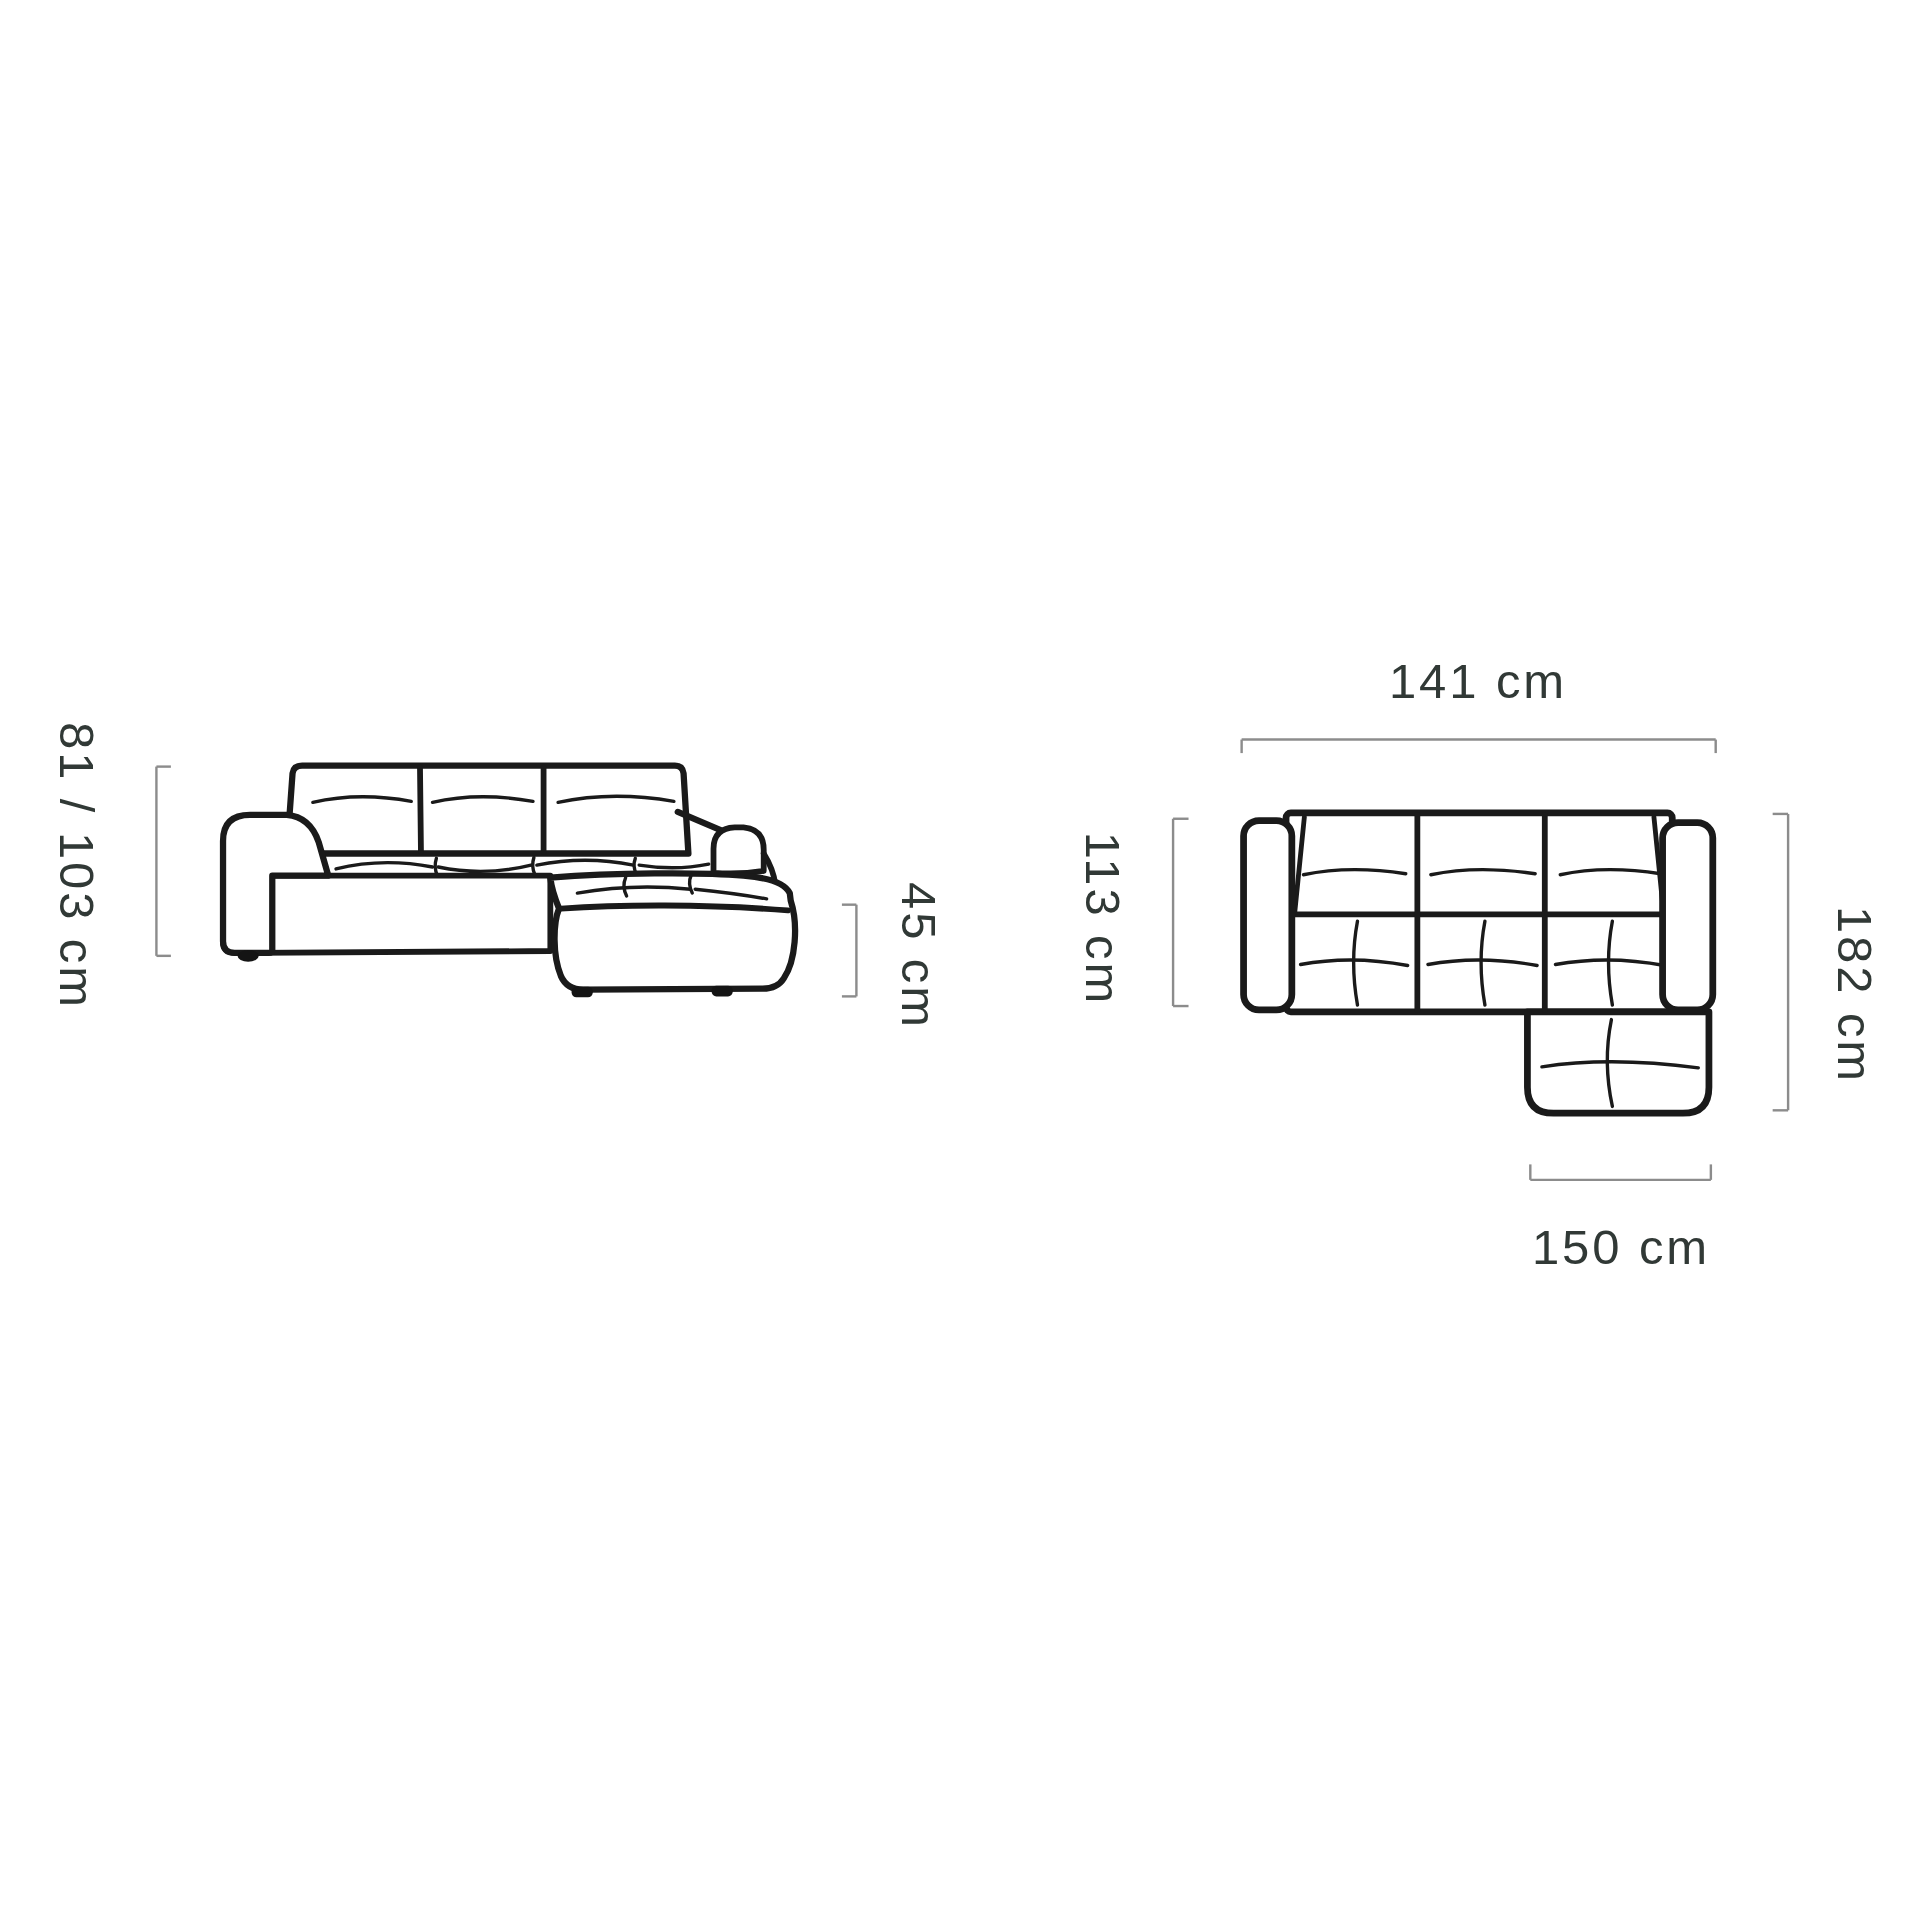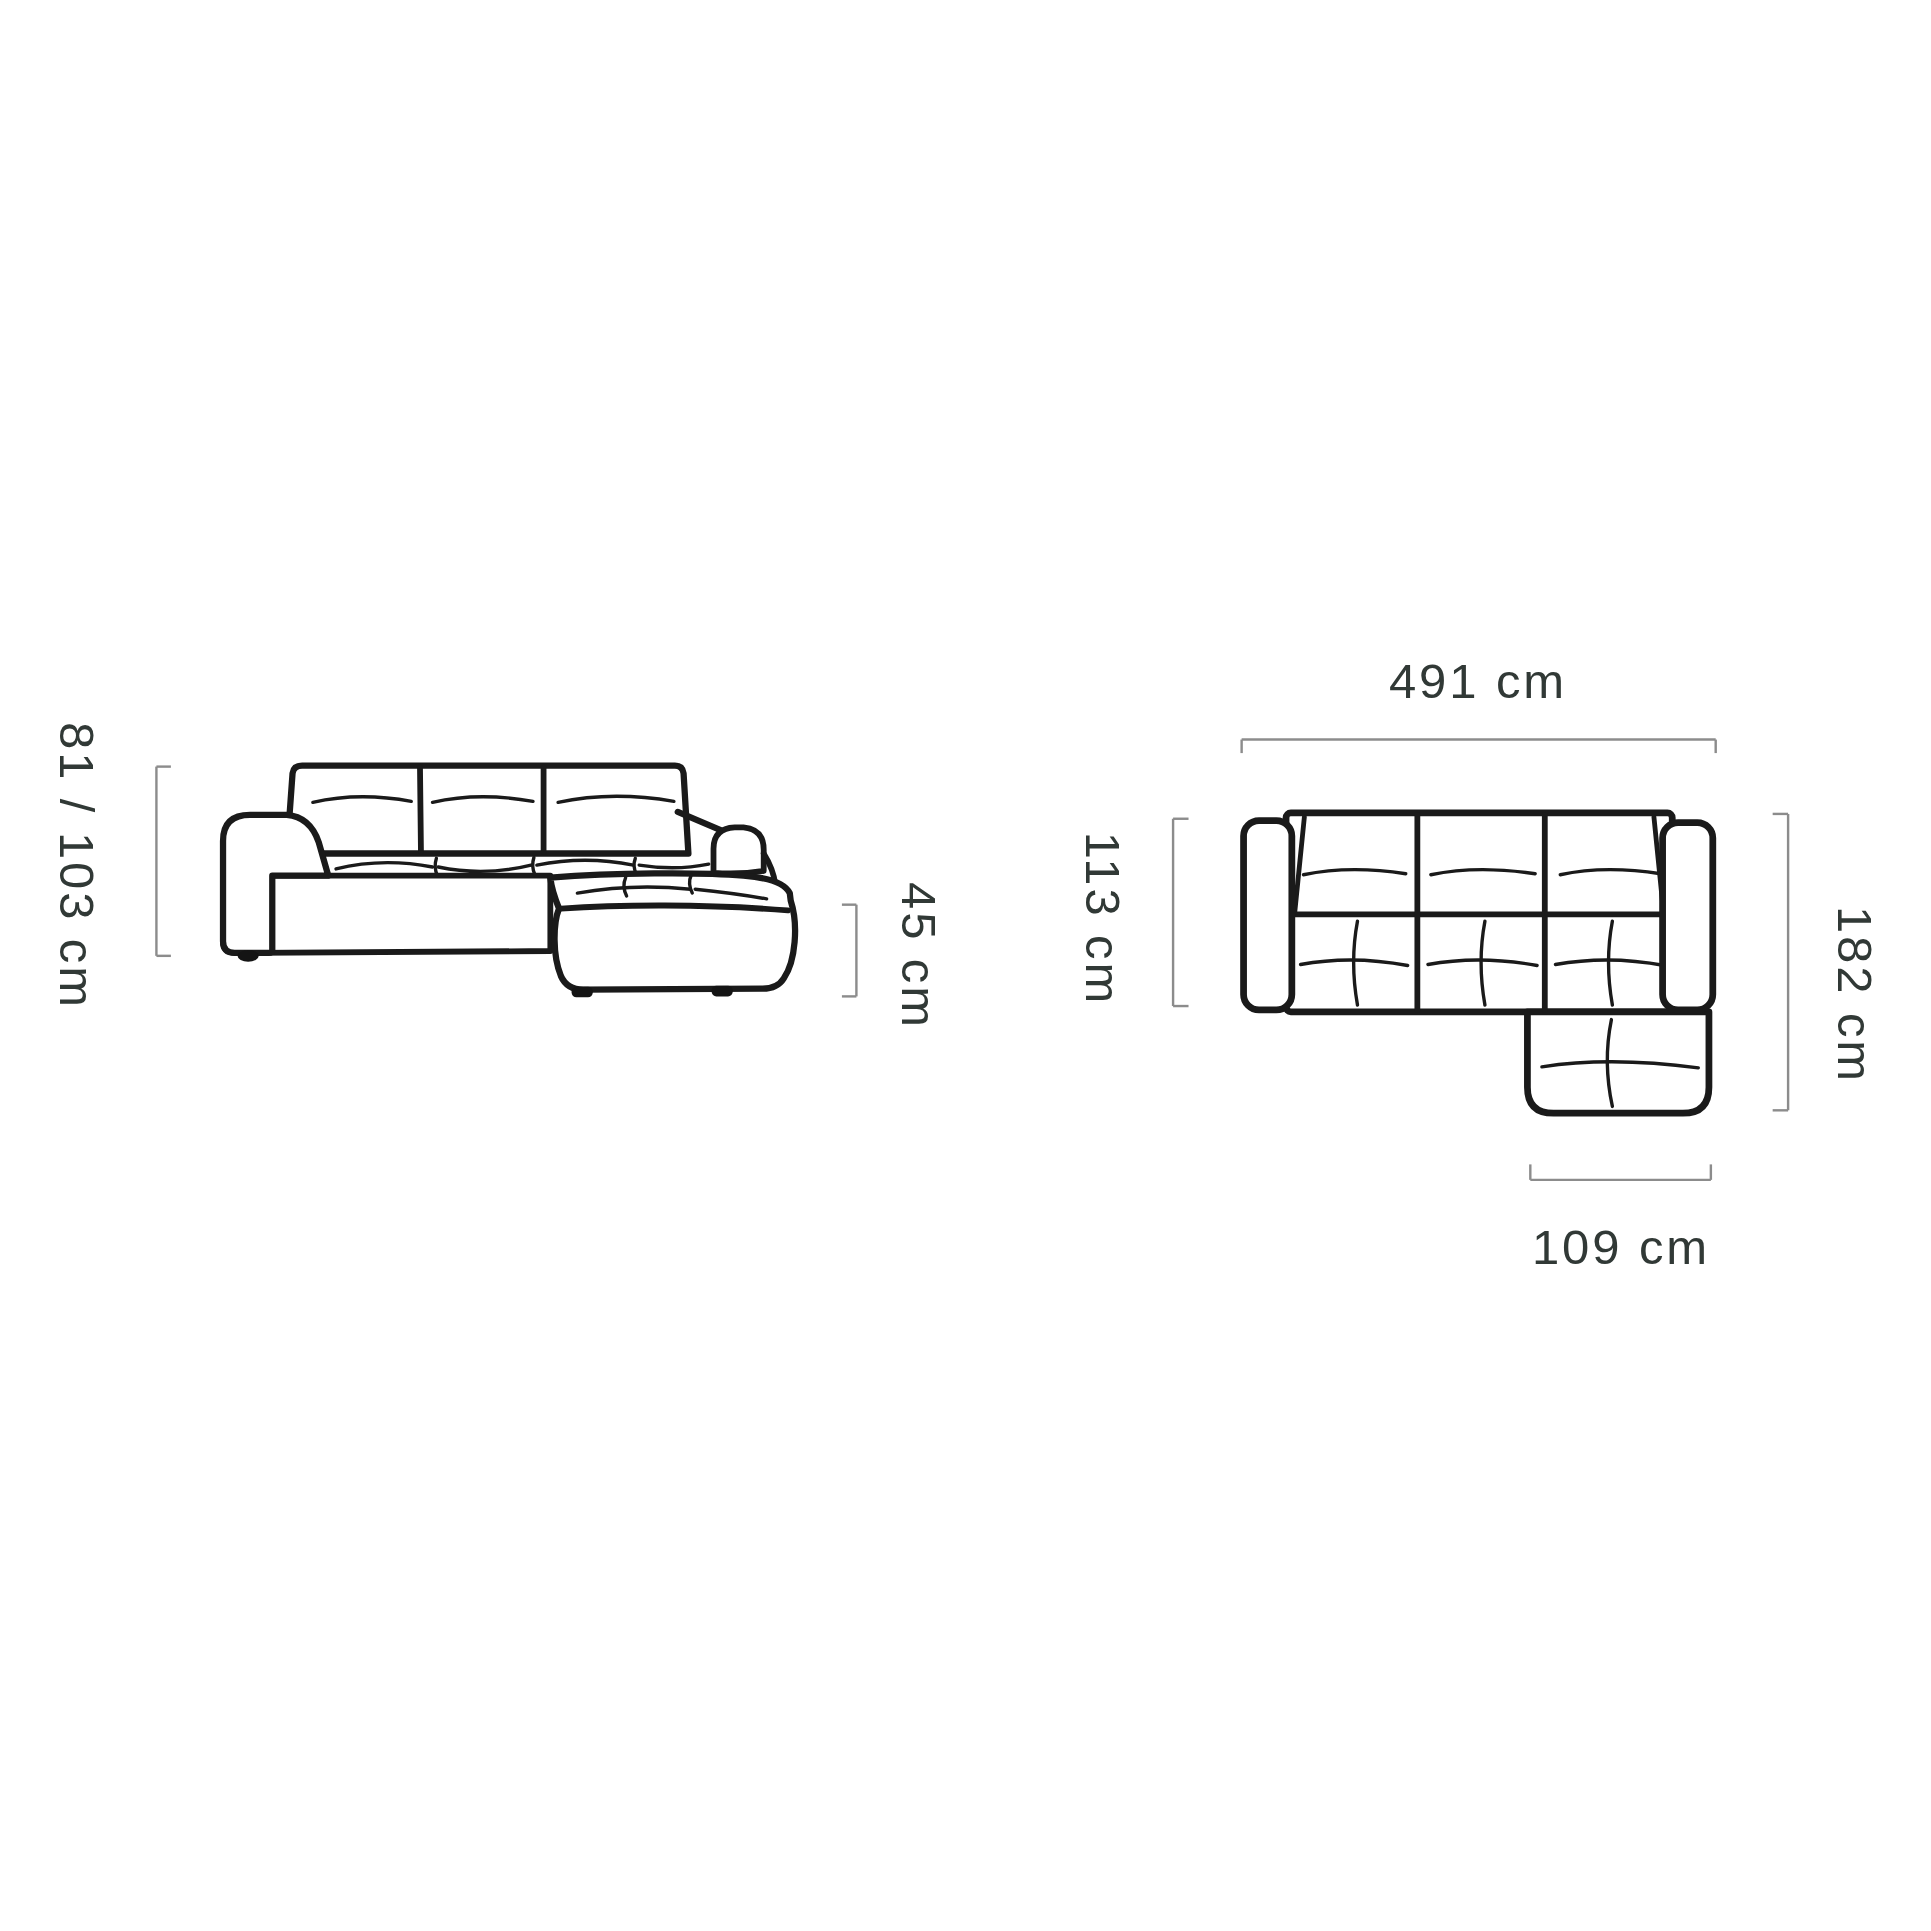--- a/index.html
+++ b/index.html
@@ -154,22 +154,22 @@
         <path d="M1585,1222 L1772,1222"></path>
         <path d="M1772,1222 L1772,1206"></path>
       </g>
     </g>
   </svg>
 
   <div class="dim-label vertical" style="left:77px; top:866px;">81 / 103 cm</div>
 
   <div class="dim-label vertical" style="left:919px; top:956px;">45 cm</div>
 
-  <div class="dim-label" style="left:1478px; top:681px;">491 cm</div>
+  <div class="dim-label" style="left:1478px; top:681px;">141 cm</div>
 
   <div class="dim-label vertical" style="left:1103px; top:919px;">113 cm</div>
 
   <div class="dim-label vertical" style="left:1855px; top:995px;">182 cm</div>
 
-  <div class="dim-label" style="left:1621px; top:1247px;">109 cm</div>
+  <div class="dim-label" style="left:1621px; top:1247px;">150 cm</div>
 
 </div>
 
 
 </body></html>

